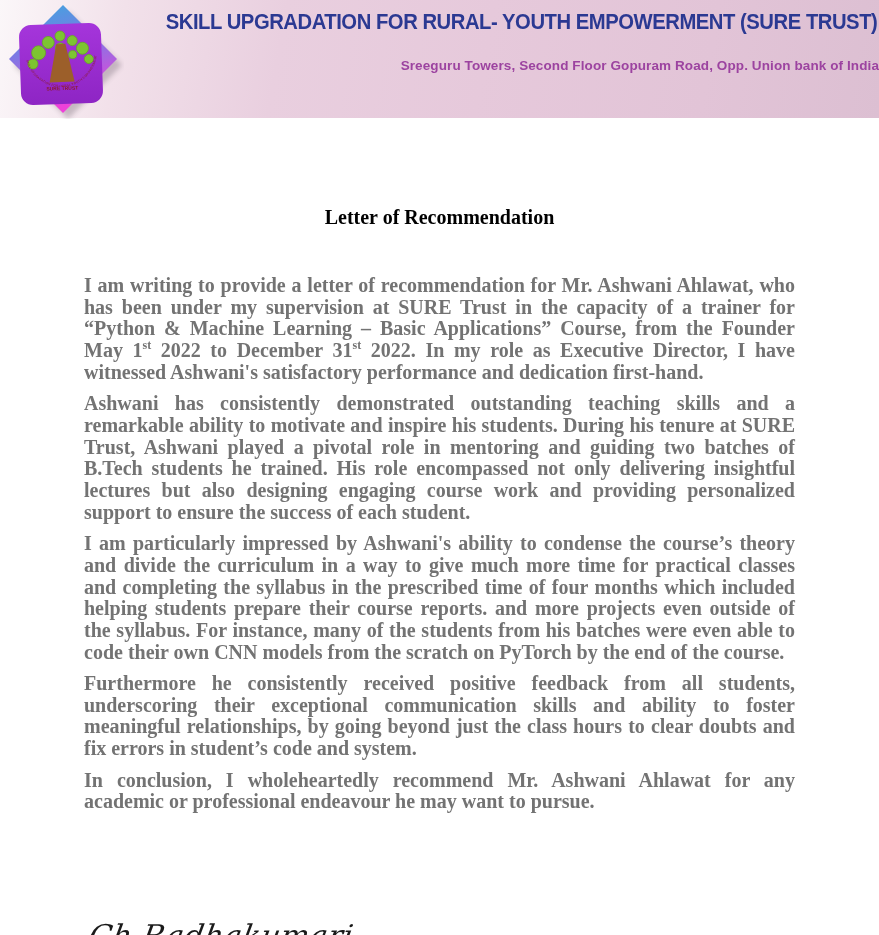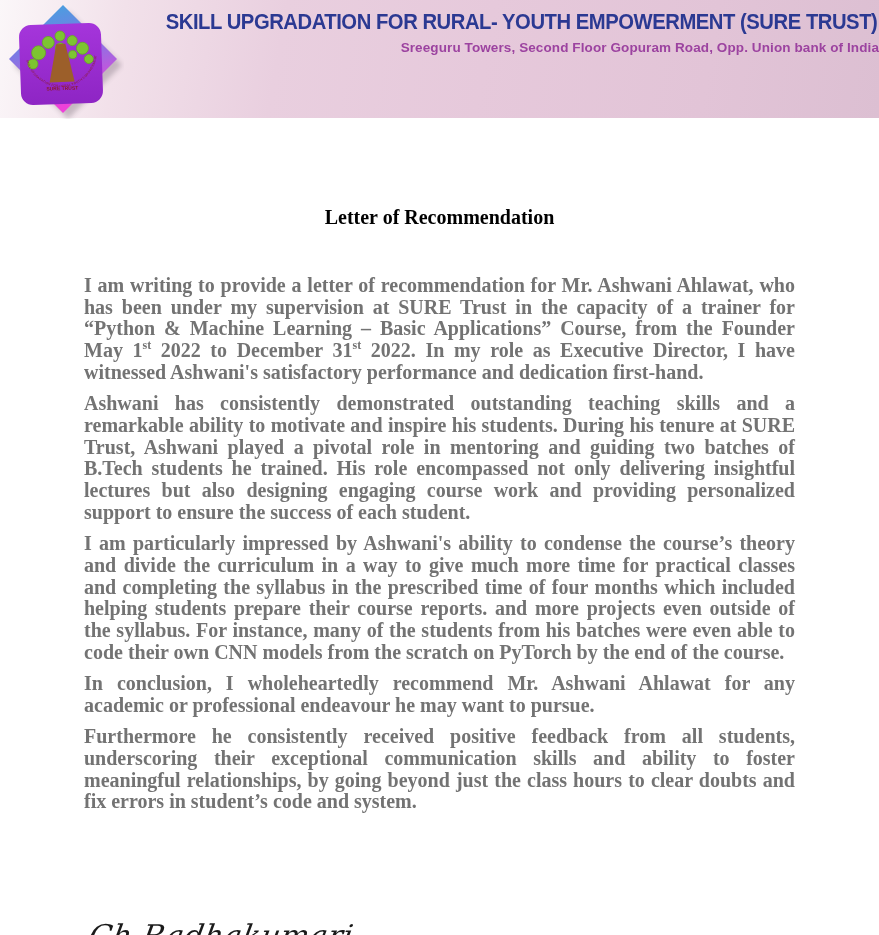--- a/index.html
+++ b/index.html
@@ -42,21 +42,21 @@
     margin-top: 9px;
     font-size: 22px;
     font-weight: bold;
     letter-spacing: -0.5px;
     white-space: nowrap;
     color: #2b3992;
     transform: scaleX(0.92);
     transform-origin: center;
   }
   .banner-contact {
-    margin-top: 4px;
+    margin-top: 22px;
     font-size: 13.5px;
     font-weight: 600;
     line-height: 18px;
     color: #9c43a0;
     letter-spacing: 0.1px;
   }
 
   
   .letter-body { padding: 0 84px; }
   .letter-title {
@@ -161,23 +161,23 @@
 
   <main class="letter-body">
     <h1 class="letter-title">Letter of Recommendation</h1>
 
     <p class="para"><span>I am writing to provide a letter of recommendation for Mr. Ashwani Ahlawat, who has been under my supervision at SURE Trust in the capacity of a trainer for “Python &amp; Machine Learning – Basic Applications” Course, from the Founder May 1</span><sup>st</sup><span> 2022 to December 31</span><sup>st</sup><span> 2022. In my role as Executive Director, I have witnessed Ashwani's satisfactory performance and dedication first-hand.</span></p>
 
     <p class="para">Ashwani has consistently demonstrated outstanding teaching skills and a remarkable ability to motivate and inspire his students. During his tenure at SURE Trust, Ashwani played a pivotal role in mentoring and guiding two batches of B.Tech students he trained. His role encompassed not only delivering insightful lectures but also designing engaging course work and providing personalized support to ensure the success of each student.</p>
 
     <p class="para">I am particularly impressed by Ashwani's ability to condense the course’s theory and divide the curriculum in a way to give much more time for practical classes and completing the syllabus in the prescribed time of four months which included helping students prepare their course reports. and more projects even outside of the syllabus. For instance, many of the students from his batches were even able to code their own CNN models from the scratch on PyTorch by the end of the course.</p>
 
+    <p class="para">Furthermore he consistently received positive feedback from all students, underscoring their exceptional communication skills and ability to foster meaningful relationships, by going beyond just the class hours to clear doubts and fix errors in student’s code and system.</p>
+
     <p class="para">In conclusion, I wholeheartedly recommend Mr. Ashwani Ahlawat for any academic or professional endeavour he may want to pursue.</p>
-
-    <p class="para">Furthermore he consistently received positive feedback from all students, underscoring their exceptional communication skills and ability to foster meaningful relationships, by going beyond just the class hours to clear doubts and fix errors in student’s code and system.</p>
 
     <div class="signature">
       <div class="sig-script">Ch.Radhakumari</div>
       <div class="sig-line">Prof. Radhakumari Challa</div>
       <div class="sig-line">SURE Trust, Andhra Pradesh, Towers</div>
     </div>
   </main>
 
 </div>
 

